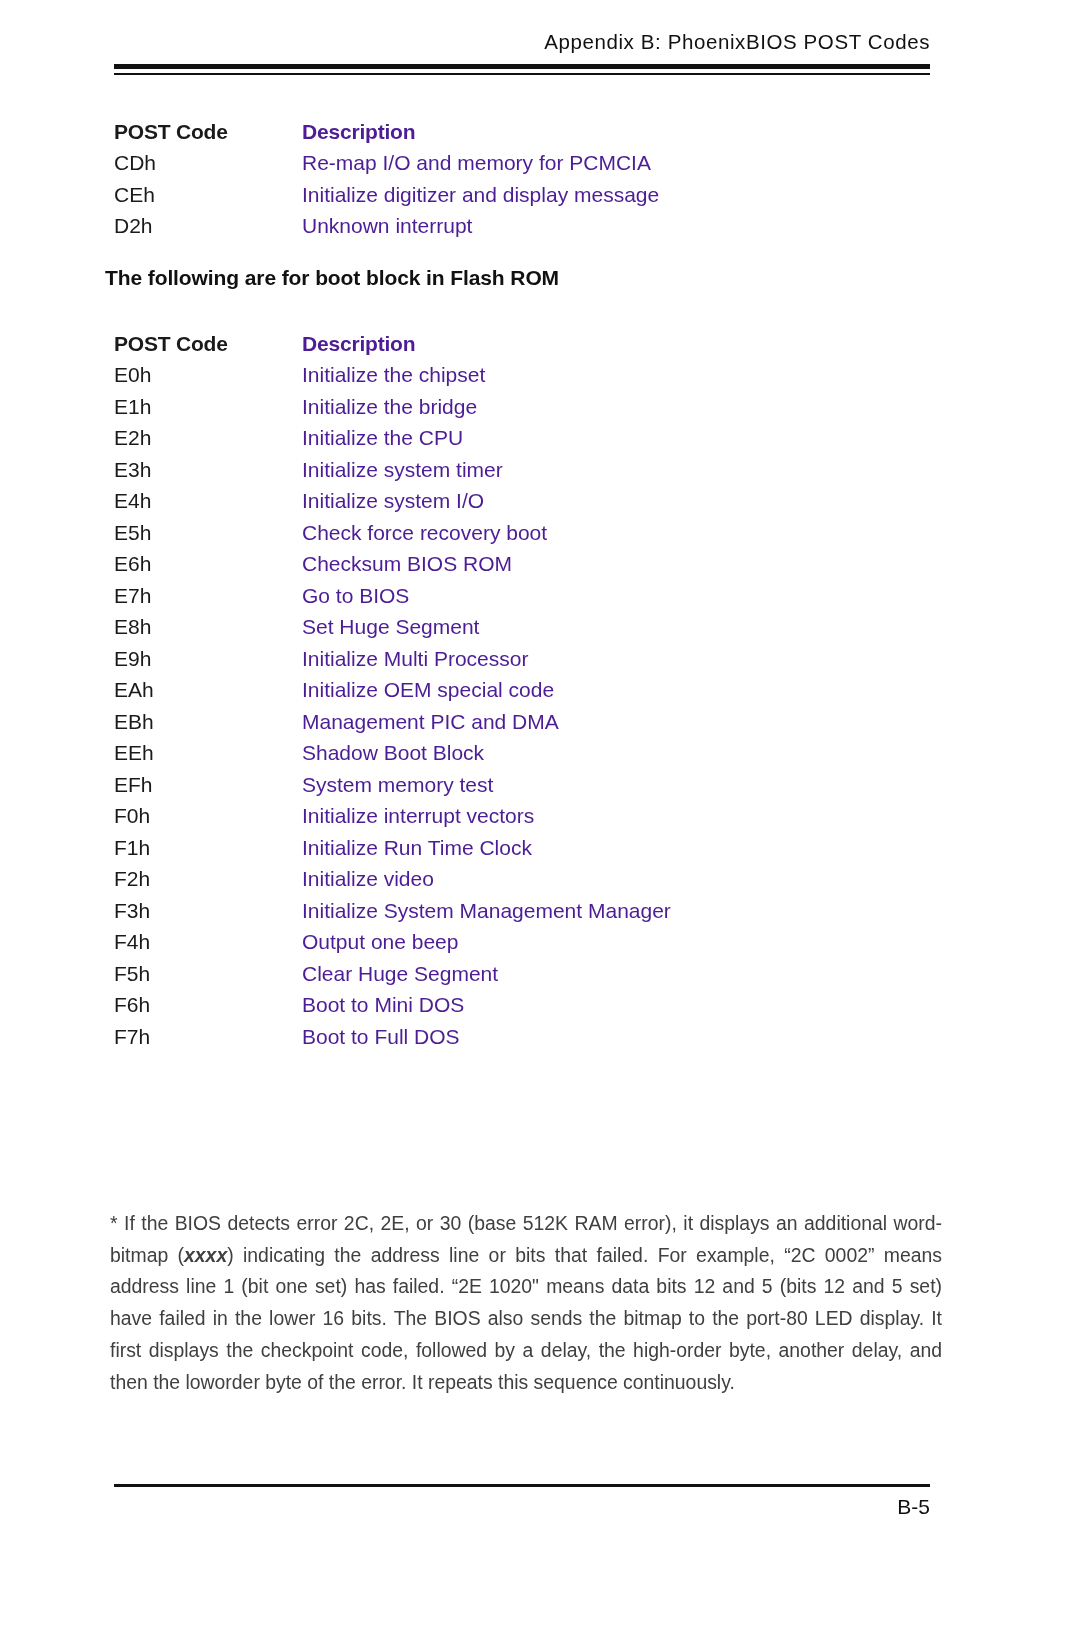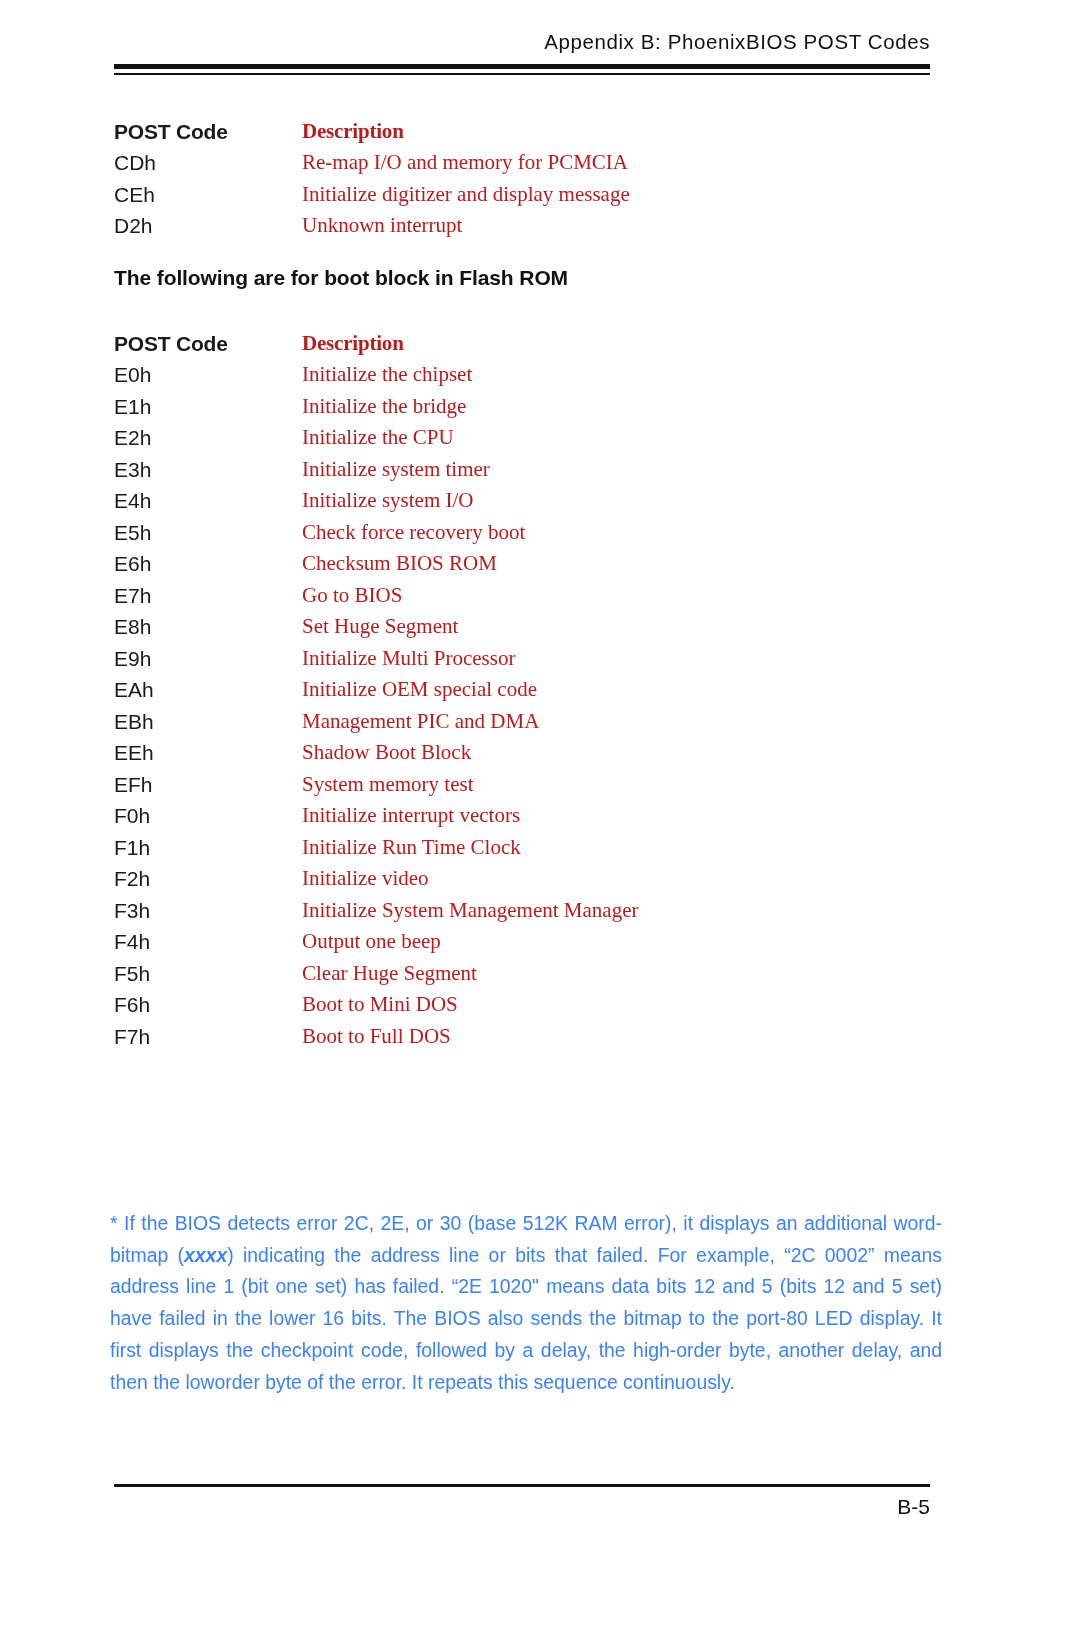--- a/index.html
+++ b/index.html
@@ -67,56 +67,55 @@
   .col-code {
     width: 188px;
     flex: 0 0 188px;
     font-size: 21px;
     color: #1a1a1a;
     white-space: nowrap;
   }
   .col-desc {
     flex: 1 1 auto;
     font-size: 21px;
-    color: #b91c1c;
+    color: #4c1d95;
     white-space: nowrap;
-    font-family: Liberation Serif, serif;
   }
   .trow.head .col-code,
   .trow.head .col-desc {
     font-weight: bold;
     letter-spacing: -0.2px;
   }
 
   
   #table-one { top: 112px; }
 
   
   .section-heading {
     position: absolute;
-    left: 114px;
+    left: 105px;
     top: 266px;
     font-size: 21px;
     font-weight: bold;
     letter-spacing: -0.1px;
     color: #111;
   }
 
   
   #table-two { top: 324px; }
 
   
   .footnote {
     position: absolute;
     left: 110px;
     top: 1208px;
     width: 832px;
     font-size: 19.4px;
     line-height: 31.7px;
-    color: #3b82f6;
+    color: #404040;
     text-align: justify;
     text-justify: inter-word;
   }
   .footnote .xxxx {
     font-weight: bold;
     font-style: italic;
   }
 
   
   .rule-footer {

